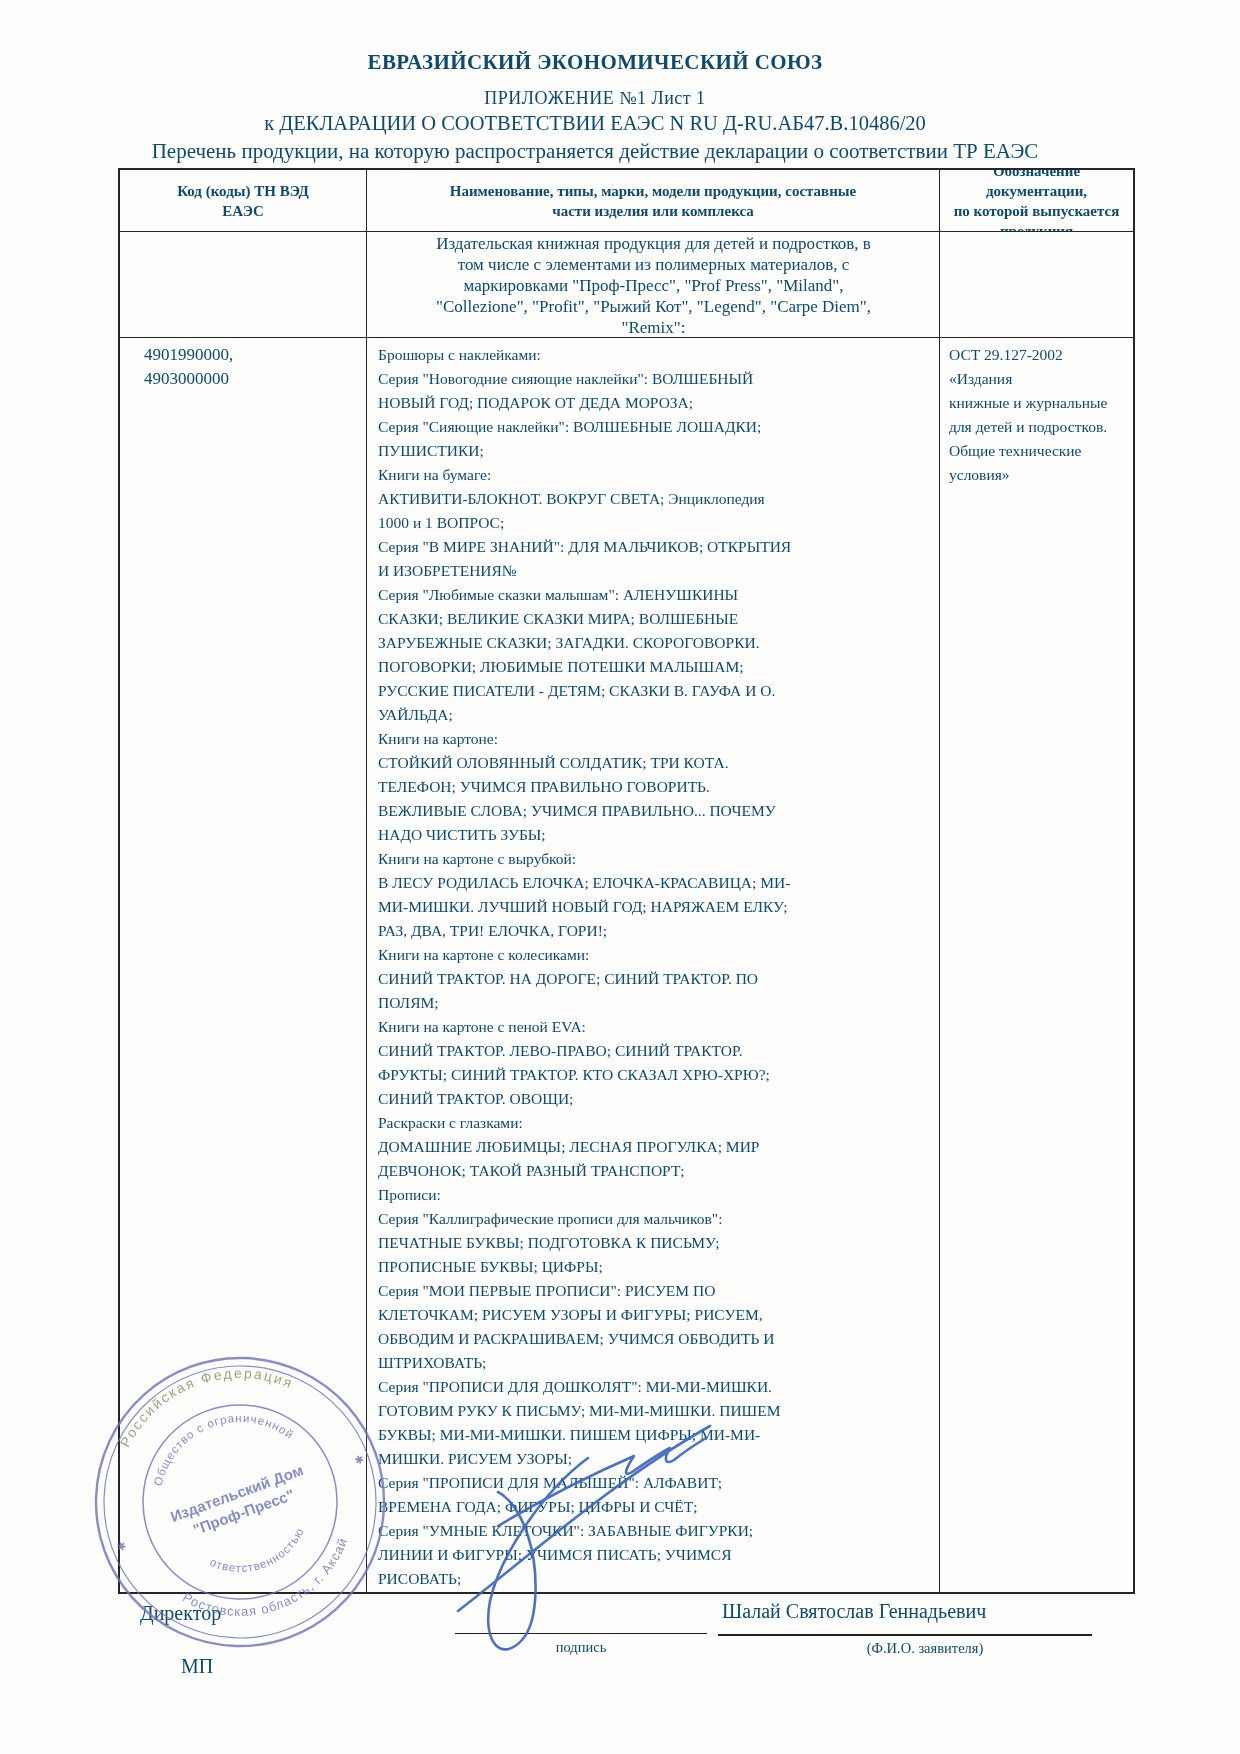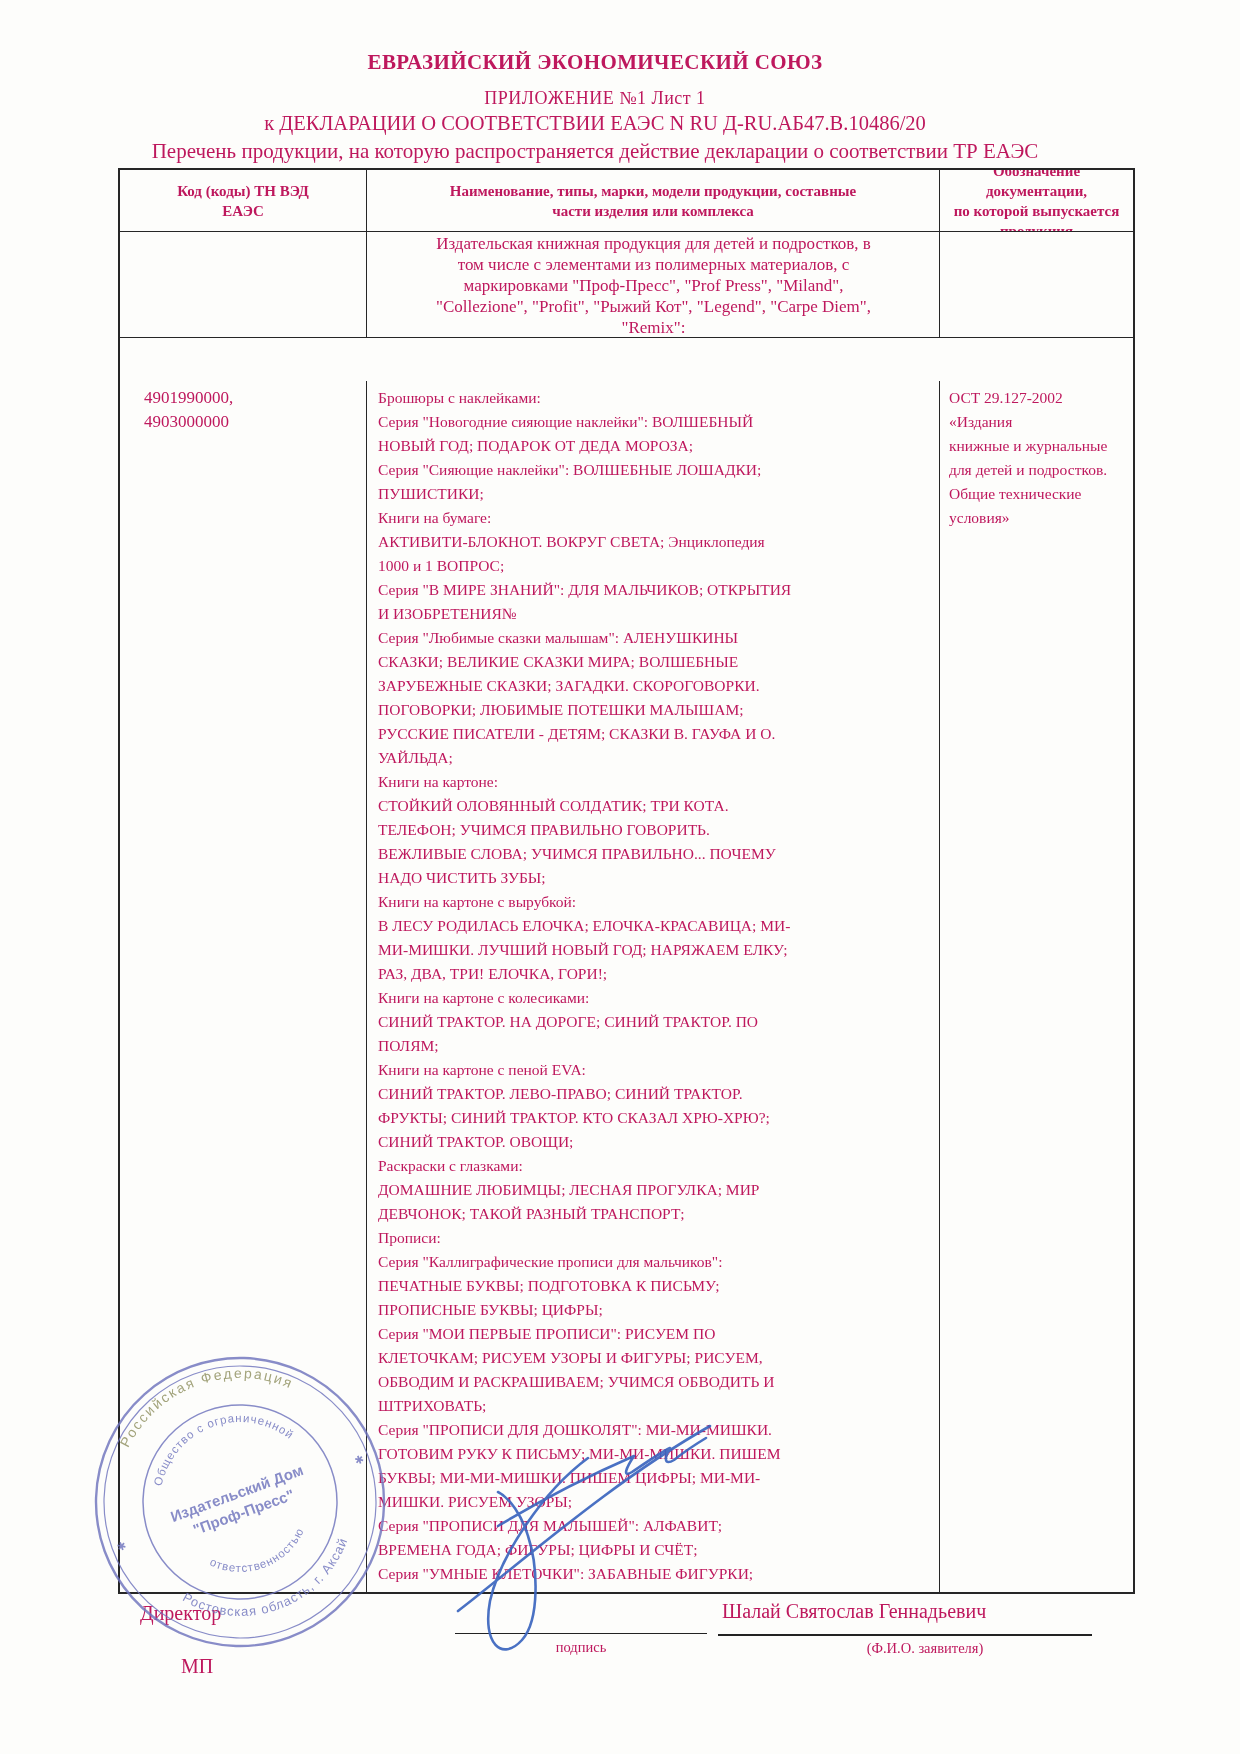--- a/index.html
+++ b/index.html
@@ -1,18 +1,18 @@
 <!DOCTYPE html>
 <html lang="ru"><head>
 <meta charset="utf-8">
 <style>
   html,body{margin:0;padding:0;background:#d9d9d9;}
   .page{
     position:relative;width:1240px;height:1754px;margin:0 auto;
-    background:#fdfdfb;color:#be185d;overflow:hidden;
+    background:#fdfdfb;color:#0c4a6e;overflow:hidden;
     font-family:"Liberation Serif", serif;
   }
   
   .hline{position:absolute;left:0;width:1190px;text-align:center;}
   .t1{top:50px;font-size:21px;font-weight:bold;letter-spacing:.4px;}
   .t2{top:88px;font-size:18px;letter-spacing:.5px;}
   .t3{top:112px;font-size:20.5px;}
   .t4{top:139px;font-size:21px;}
   
   .doc-table{
@@ -20,21 +20,21 @@
     display:grid;
     grid-template-columns:247px 573px 193px;
     grid-template-rows:62px 106px 1254px;
     border:2px solid #262626;
   }
   .cell{
     border-right:1.7px solid #262626;border-bottom:1.7px solid #262626;
     box-sizing:border-box;white-space:pre-line;overflow:hidden;
   }
   .last-col{border-right:none;}
-  .last-row{border-bottom:none;margin-top:43px;}
+  .last-row{border-bottom:none;}
   .th{
     font-weight:bold;font-size:15px;line-height:20px;
     display:flex;align-items:center;justify-content:center;
     text-align:center;padding:2px 4px;
   }
   .td-code{font-size:17px;line-height:24px;padding:5px 6px 0 24px;}
   .td-name1{font-size:17px;line-height:21px;padding:1px 10px 0 11px;text-align:center;}
   .td-name2{font-size:15.5px;line-height:24px;padding:5px 8px 0 11px;}
   .td-doc{font-size:15.5px;line-height:24px;padding:5px 5px 12px 9px;}
   

